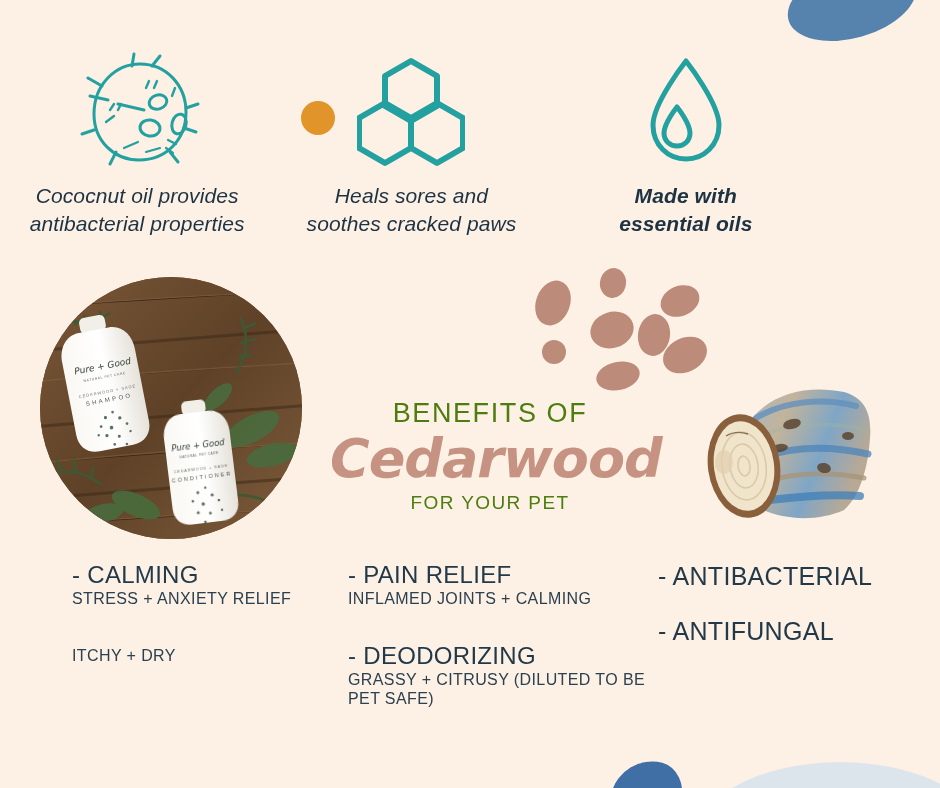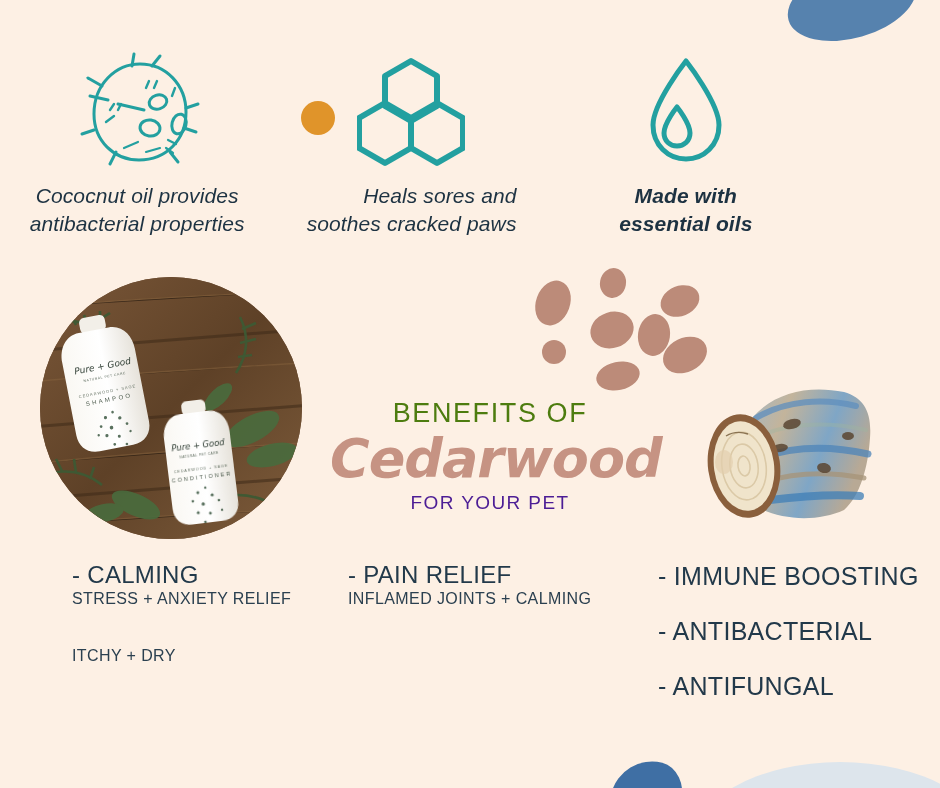--- a/index.html
+++ b/index.html
@@ -49,21 +49,21 @@
   .feature{ width:313px; display:flex; flex-direction:column; align-items:center; }
   .feature .icon{height:118px;display:flex;align-items:center;justify-content:center;}
   .feature .cap{
     margin-top:12px;
     font-size:21px; line-height:1.33;
     color:#1D3242; font-style:italic;
     text-align:center; letter-spacing:.1px;
     max-width:280px;
   }
   .f1 .cap{max-width:290px;}
-  .f2 .cap{max-width:210px;text-align:right;}
+  .f2 .cap{max-width:210px;}
   .f3 .cap{max-width:180px;font-weight:bold;}
 
   
   .product-photo{
     position:absolute; left:40px; top:277px;
     width:262px; height:262px; border-radius:50%;
     overflow:hidden;
     background:#6B4C33;
   }
   .product-photo svg{display:block;}
@@ -82,21 +82,21 @@
   }
   .title-script{
     margin-top:2px;
     font-family:"DejaVu Sans", sans-serif;
     font-size:54px; font-weight:bold; font-style:italic;
     color:#C69383; line-height:1.05;
     letter-spacing:-1px;
   }
   .title-sub{
     margin-top:4px;
-    font-size:19px; letter-spacing:1.4px; color:#4c1d95;
+    font-size:19px; letter-spacing:1.4px; color:#4d7c0f;
   }
 
   
   .benefits{position:absolute;left:0;top:562px;width:940px;height:200px;padding-left:6px;}
   .bcol{position:absolute;}
   .bcol.c1{left:72px;width:280px;}
   .bcol.c2{left:348px;width:300px;}
   .bcol.c3{left:658px;width:280px;}
   .bitem{margin-bottom:18px;}
   .bitem .bhead{
@@ -337,27 +337,28 @@
       <div class="bitem">
         <div class="bsub">ITCHY + DRY</div>
       </div>
     </div>
 
     <div class="bcol c2">
       <div class="bitem">
         <div class="bhead">- PAIN RELIEF</div>
         <div class="bsub">INFLAMED JOINTS + CALMING</div>
       </div>
+      <div class="bitem">
+        <div class="bhead">- DEODORIZING</div>
+        <div class="bsub">GRASSY + CITRUSY (DILUTED TO BE PET SAFE)</div>
+      </div>
     </div>
 
     <div class="bcol c3">
       <div class="bitem">
-        <div class="bhead">- IMMUNE BOOSTING</div>
-      </div>
-      <div class="bitem">
         <div class="bhead">- ANTIBACTERIAL</div>
       </div>
       <div class="bitem">
         <div class="bhead">- ANTIFUNGAL</div>
       </div>
     </div>
 
   </div>
 
 </div>

